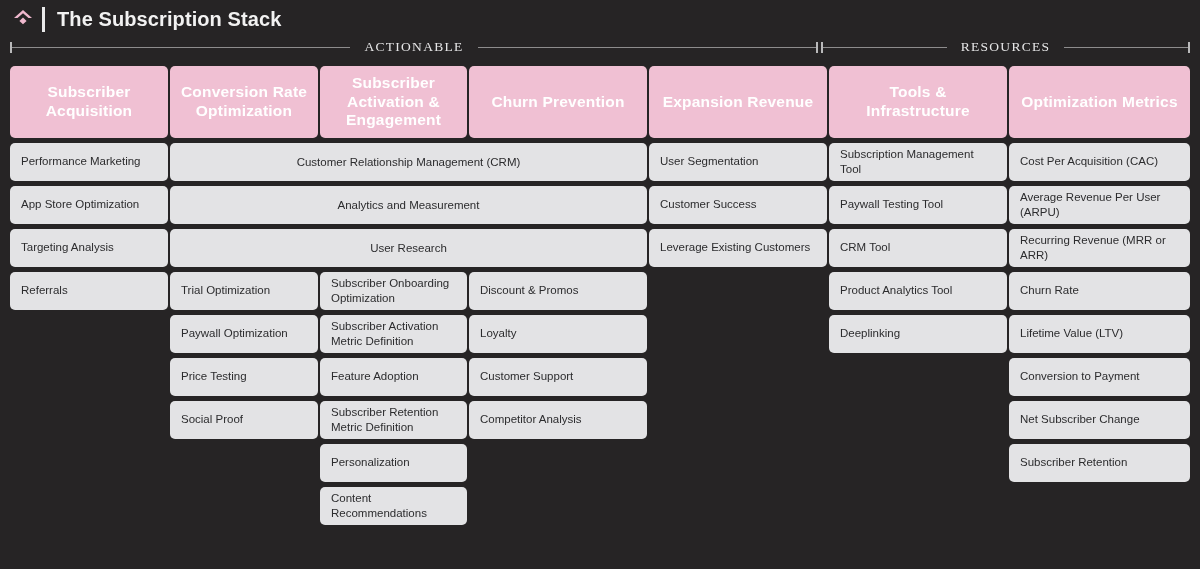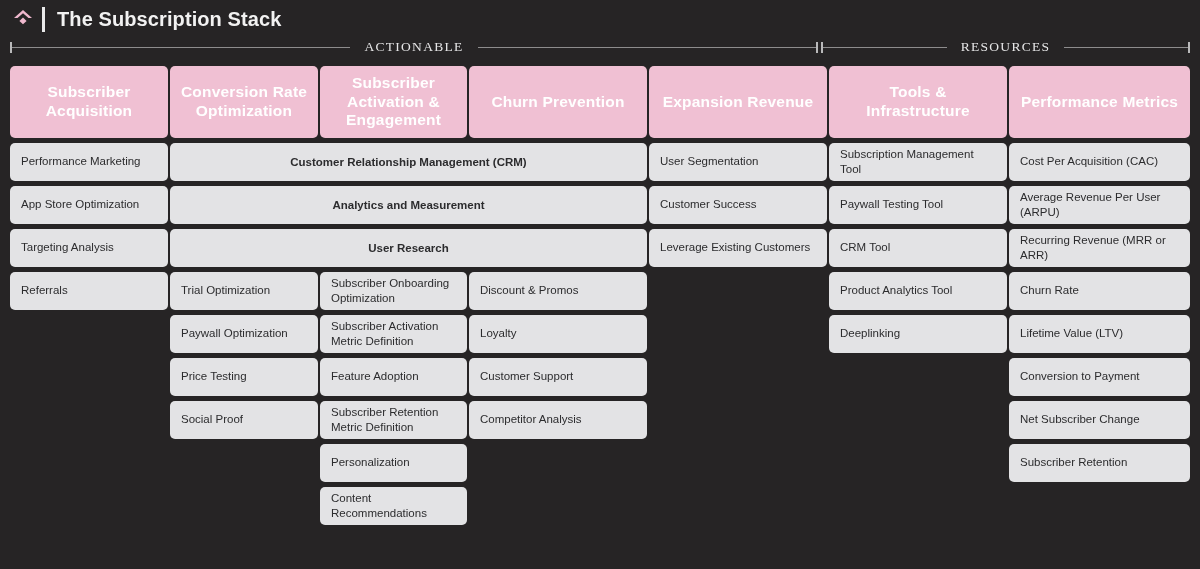--- a/index.html
+++ b/index.html
@@ -120,21 +120,20 @@
     position: absolute;
     background: #e3e3e5;
     border-radius: 5px;
     color: #2c2c2e;
     font-size: 11.5px;
     display: flex;
     align-items: center;
     justify-content: center;
     height: 38px;
     padding: 5px 11px;
-    font-weight: bold;
   }
   .spacer { height: 38px; }
 </style>
 </head>
 <body>
 
 <div class="topbar">
   <div class="logo-mark">
     <svg width="24" height="24" viewBox="0 0 24 24">
       <path d="M12 3 L21 11 L17.5 11 L12 6.2 L6.5 11 L3 11 Z" fill="#f0b8ce"></path>
@@ -230,21 +229,21 @@
       </div>
     <div class="cell">Subscription Management Tool</div>
     <div class="cell">Paywall Testing Tool</div>
     <div class="cell">CRM Tool</div>
     <div class="cell">Product Analytics Tool</div>
     <div class="cell">Deeplinking</div>
   </div>
 
   <div class="col" style="left:999px;width:181px;">
     <div class="hdr">
-        <span>Performance Metrics</span>
+        <span>Optimization Metrics</span>
       </div>
     <div class="cell">Cost Per Acquisition (CAC)</div>
     <div class="cell">Average Revenue Per User (ARPU)</div>
     <div class="cell">Recurring Revenue (MRR or ARR)</div>
     <div class="cell">Churn Rate</div>
     <div class="cell">Lifetime Value (LTV)</div>
     <div class="cell">Conversion to Payment</div>
     <div class="cell">Net Subscriber Change</div>
     <div class="cell">Subscriber Retention</div>
   </div>

